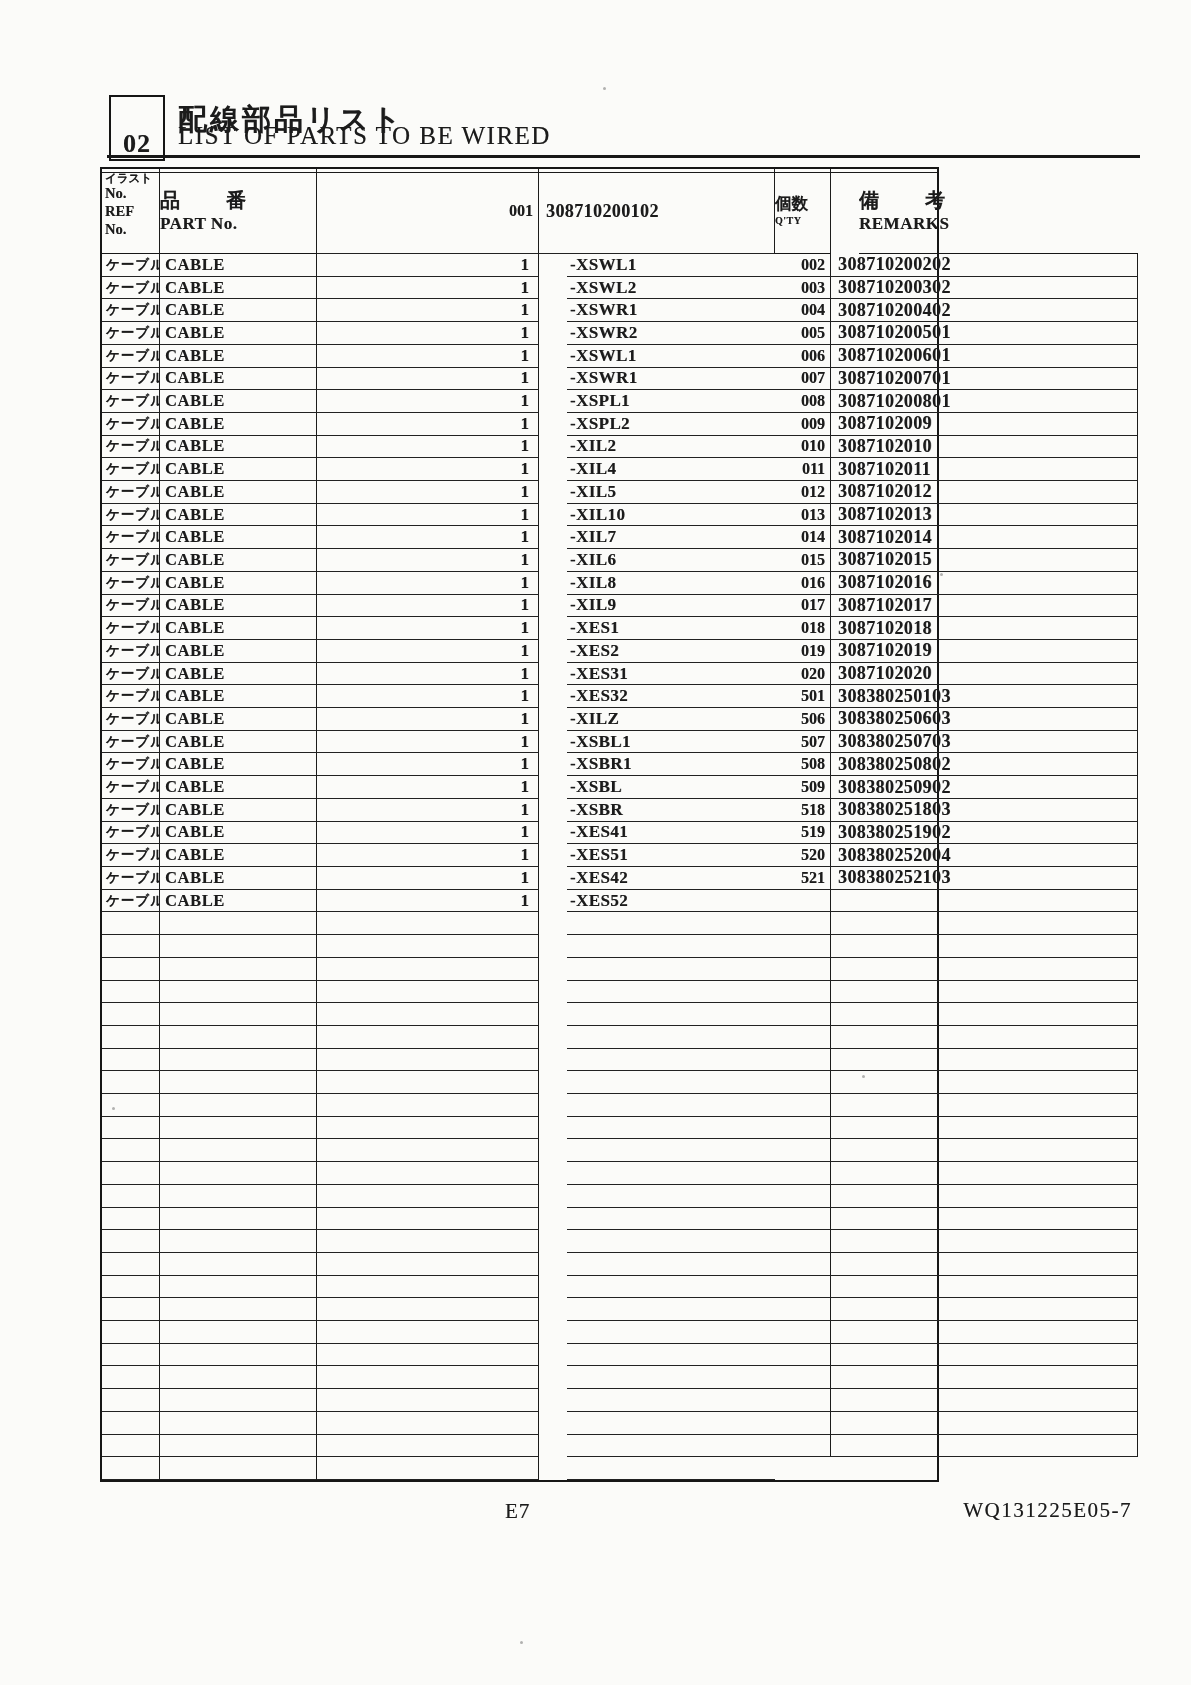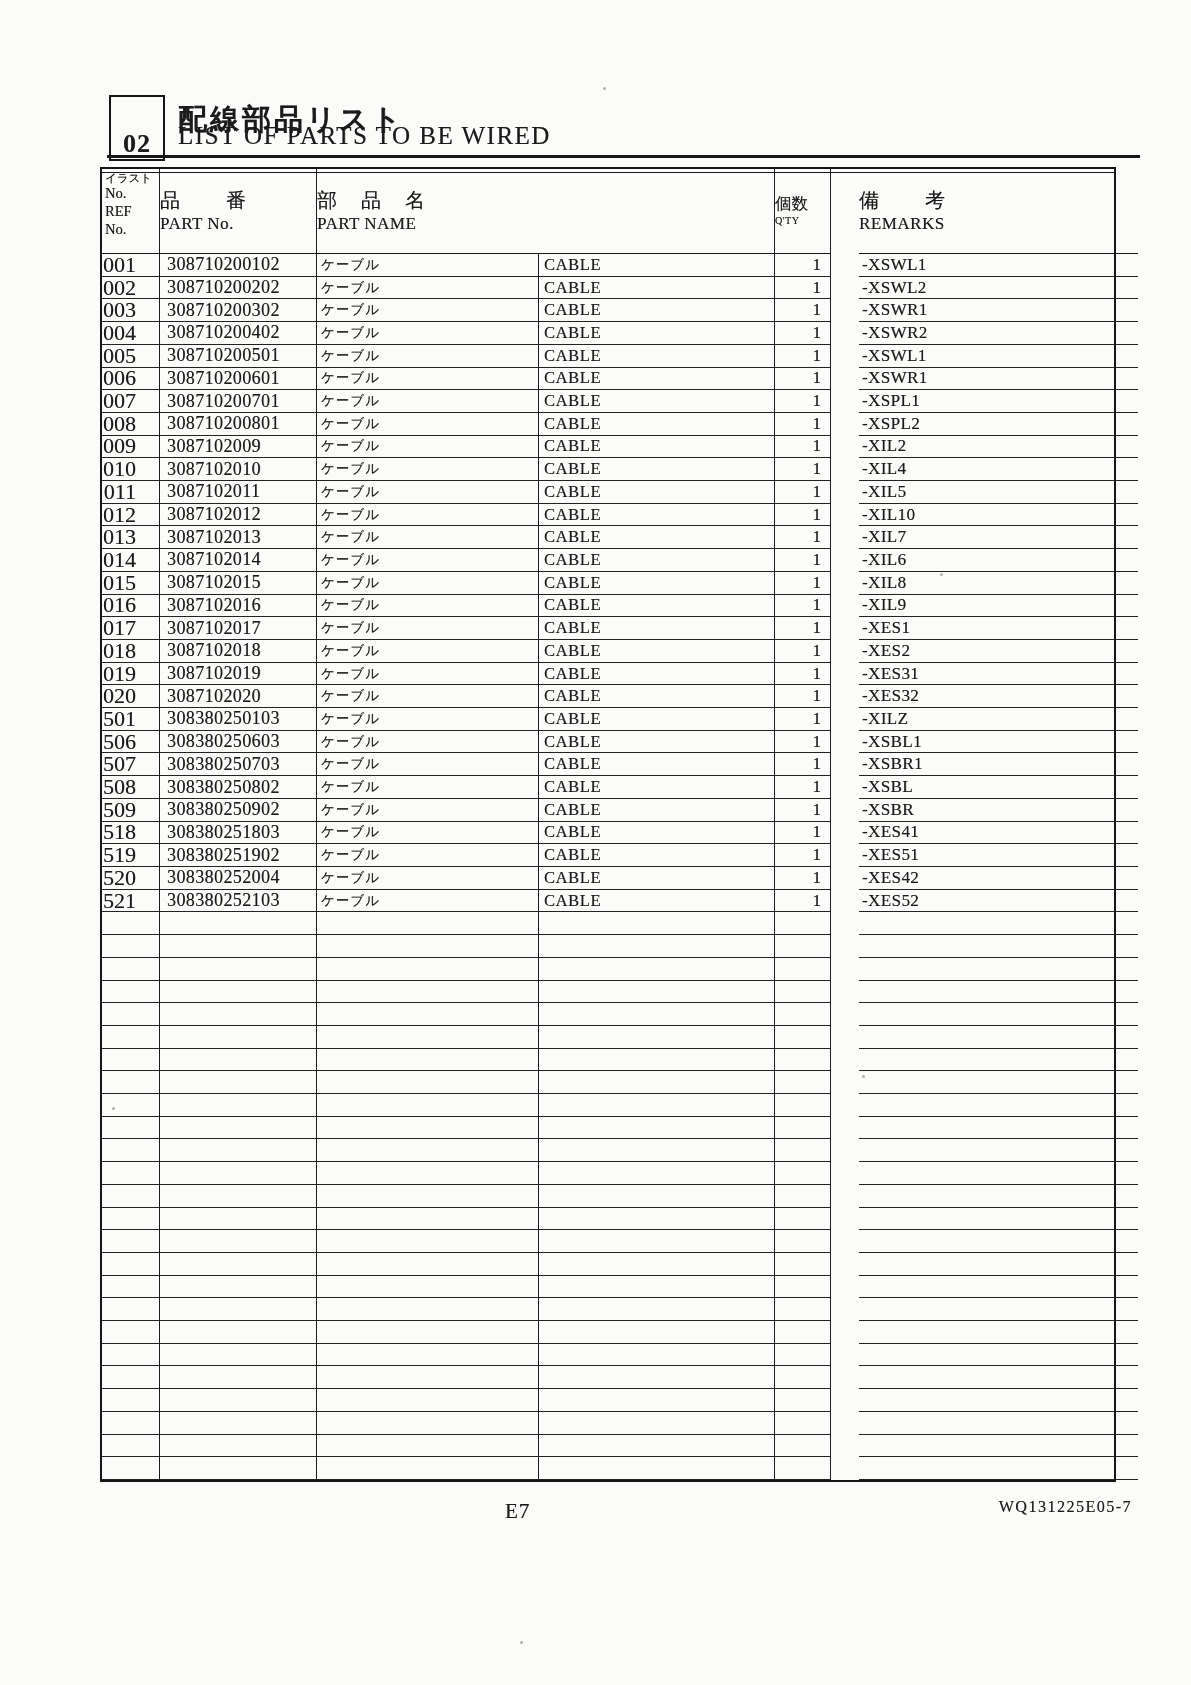--- a/index.html
+++ b/index.html
@@ -23,28 +23,29 @@
   }
   .title-en{
     position:absolute;left:178px;top:122px;font-size:25px;letter-spacing:1.5px;
   }
   .title-underline{
     position:absolute;left:107px;top:155px;width:1033px;height:2.6px;background:#171717;
   }
 
   
   .tbl{
-    position:absolute;left:100px;top:167px;width:1016px;height:1315px;
+    position:absolute;left:100px;top:167px;width:839px;height:1315px;
     display:grid;
     grid-template-columns:58px 157px 222px 236px 56px 307px;
     grid-template-rows:85px repeat(54,1fr);
     border:2.2px solid #161616;
     box-sizing:border-box;
     background:transparent;
     position:absolute;
+    font-weight:bold;
   }
   .tbl .dline{ 
     position:absolute;left:0;right:0;top:3px;height:1.3px;background:#1a1a1a;
   }
   .cell{
     box-sizing:border-box;
     border-right:1.5px solid #1c1c1c;
     border-bottom:1.3px solid #222;
     overflow:hidden;white-space:nowrap;
     display:flex;align-items:center;
@@ -59,30 +60,30 @@
   .h-partname{grid-column:3/5;grid-row:1;}
   .h-qty{grid-column:5;grid-row:1;}
   .h-remarks{grid-column:6;grid-row:1;}
   .h-jp{font-size:20px;letter-spacing:2px;}
   .h-en{font-size:17px;letter-spacing:0.5px;}
   .h-ref .l0{font-size:11.5px;line-height:1.25;}
   .h-ref .l{font-size:14.5px;line-height:1.22;}
   .h-qty .h-jp{font-size:16.5px;letter-spacing:0;}
   .h-qty .h-en{font-size:10px;}
 
-  .c-ref{justify-content:flex-end;padding-right:23px;font-size:22px;}
+  .c-ref{justify-content:flex-end;padding-right:5px;font-size:16px;}
   .c-pn{padding-left:7px;font-size:18px;letter-spacing:0.4px;}
   .c-njp{padding-left:4px;font-size:13.5px;letter-spacing:1px;}
   .c-nen{padding-left:5px;font-size:16.5px;letter-spacing:0.6px;}
   .c-qty{justify-content:flex-end;padding-right:9px;font-size:17px;}
   .c-rem{padding-left:3px;font-size:17px;letter-spacing:0.4px;}
 
   
   .foot-page{position:absolute;left:505px;top:1499px;font-size:21px;letter-spacing:1px;}
-  .foot-code{position:absolute;right:59px;top:1498px;font-size:16px;letter-spacing:1.5px;}
+  .foot-code{position:absolute;right:59px;top:1498px;font-size:21px;letter-spacing:1.5px;}
 
   
   .speck{position:absolute;width:3px;height:3px;border-radius:50%;background:rgba(40,40,40,0.35);}
 </style>
 </head>
 <body>
 
 <div class="secbox ink">
   <span>02</span>
 </div>
@@ -98,24 +99,20 @@
     <span class="l">No.</span>
     <span class="l">REF</span>
     <span class="l">No.</span>
   </div>
 
   <div class="cell hcell h-partno ink">
     <span class="h-jp">品　　番</span>
     <span class="h-en">PART No.</span>
   </div>
 
-  <div class="cell hcell h-partname ink">
-    <span class="h-jp">部　品　名</span>
-    <span class="h-en">PART NAME</span>
-  </div>
 
   <div class="cell hcell h-qty ink">
     <span class="h-jp">個数</span>
     <span class="h-en">Q'TY</span>
   </div>
 
   <div class="cell hcell h-remarks lastcol ink">
     <span class="h-jp">備　　考</span>
     <span class="h-en">REMARKS</span>
   </div>

